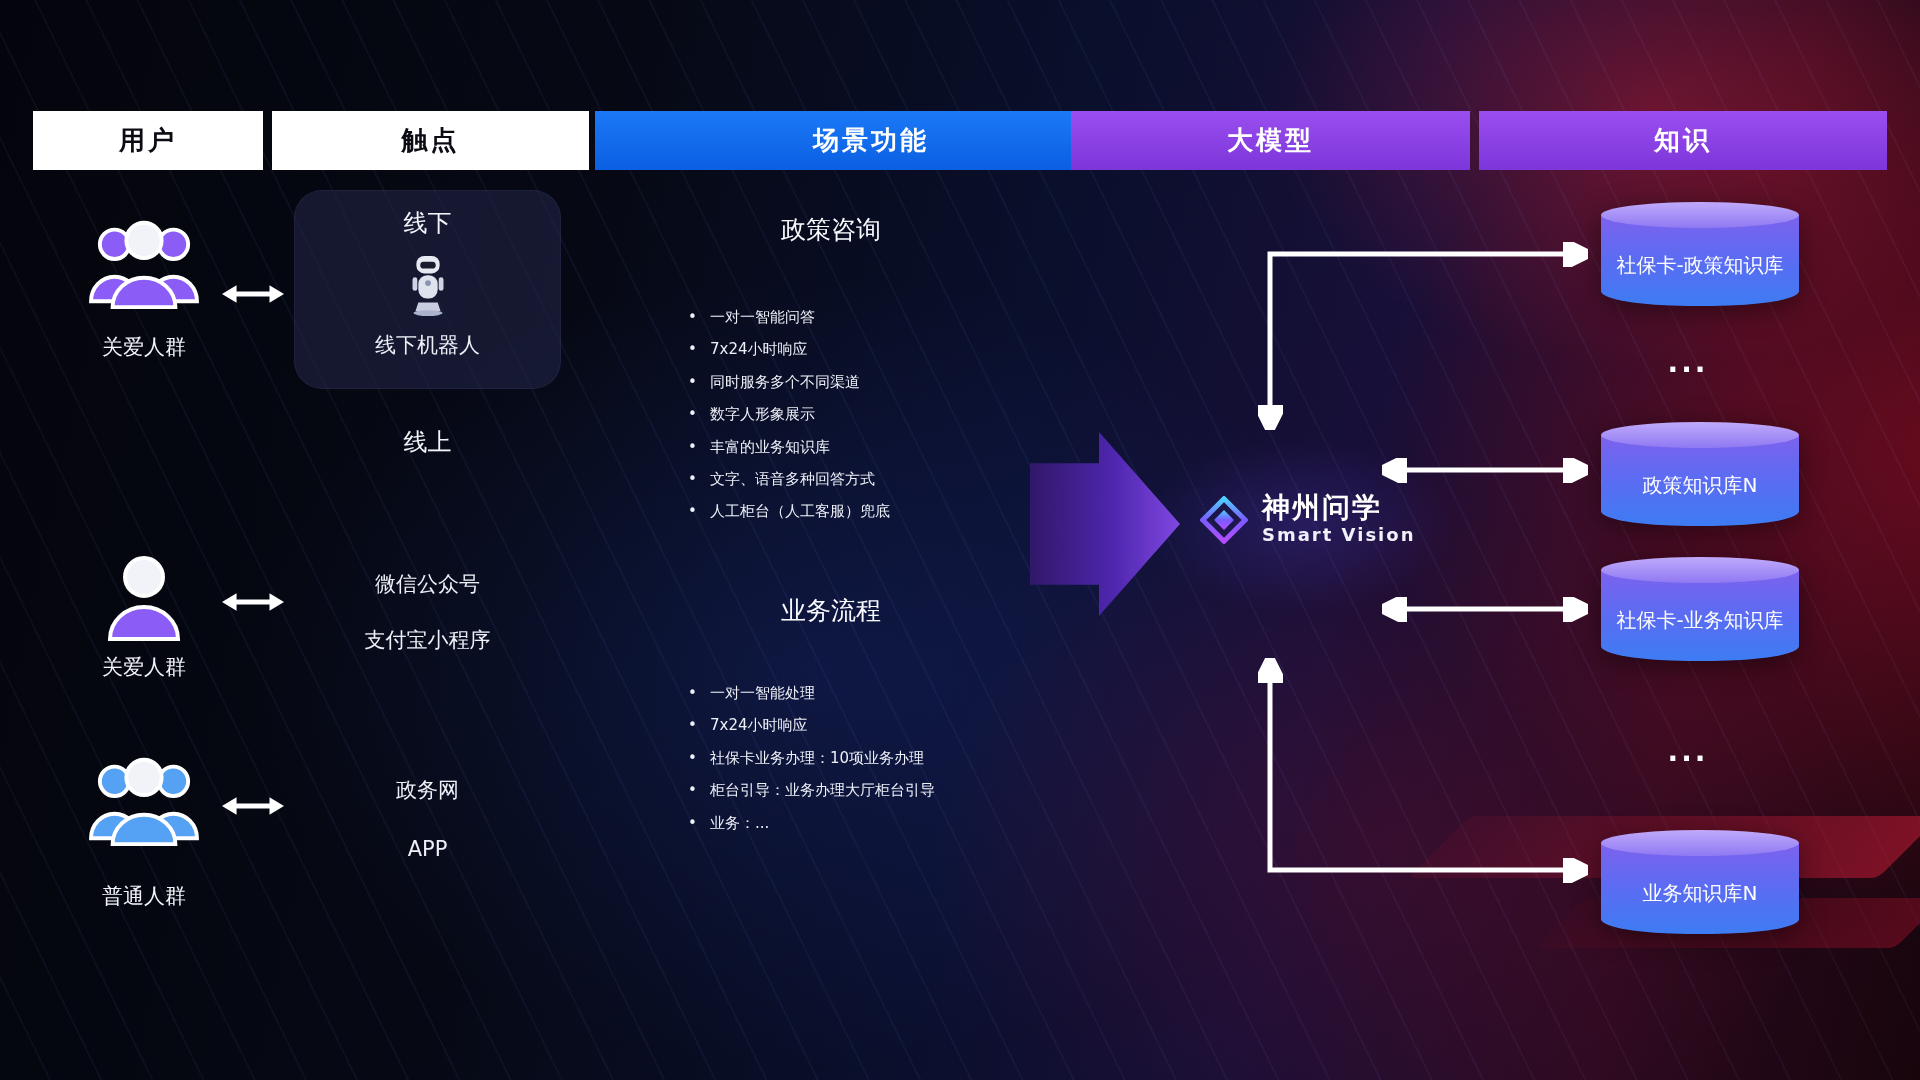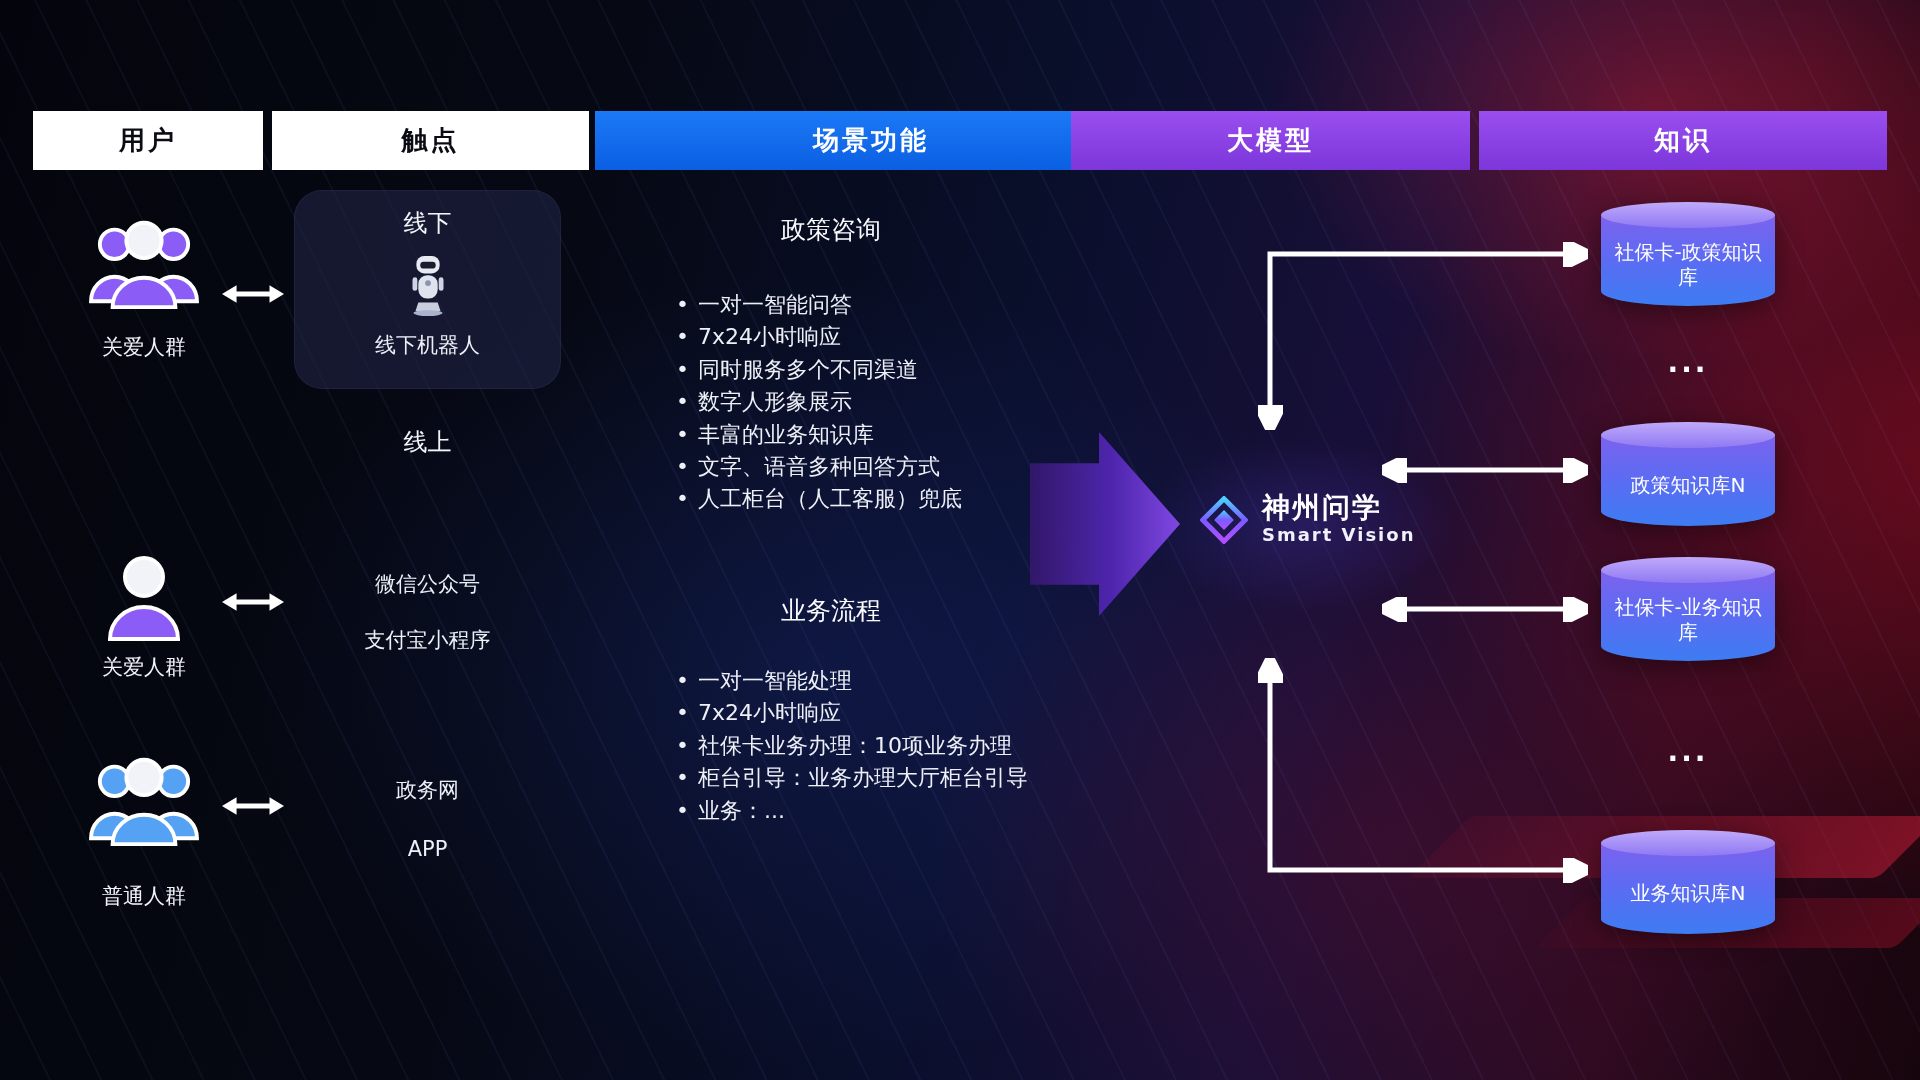--- a/index.html
+++ b/index.html
@@ -39,41 +39,41 @@
   
   .offline-box{position:absolute;left:294px;top:190px;width:267px;height:199px;
     background:rgba(34,38,72,0.55);border:1px solid rgba(120,130,200,0.10);border-radius:28px;
     display:flex;flex-direction:column;align-items:center;padding-top:17px;box-sizing:border-box;}
   .tp-title{font-size:24px;color:#f4f5fb;line-height:30px;}
   .tp-item{position:absolute;left:294px;width:267px;text-align:center;font-size:21px;line-height:26px;color:#eef0f8;}
   .tp-online{position:absolute;left:294px;top:427px;width:267px;text-align:center;font-size:24px;line-height:30px;color:#f4f5fb;}
 
   
   .scene-title{position:absolute;left:595px;width:472px;text-align:center;font-size:25px;line-height:36px;color:#fafbff;}
-  .bullets{position:absolute;left:674px;margin:0;padding:0;list-style:none;font-size:22px;color:#eef0f8;}
+  .bullets{position:absolute;left:674px;margin:12px;padding:0;list-style:none;font-size:15px;color:#eef0f8;}
   .bullets li{position:relative;line-height:32.4px;padding-left:24px;white-space:nowrap;}
   .bullets li::before{content:"•";position:absolute;left:2px;top:0;}
 
   
   .flow-arrow{position:absolute;left:1030px;top:432px;width:150px;height:184px;
     background:linear-gradient(90deg,#35196e 0%,#5428b8 55%,#8a4df0 100%);
     clip-path:polygon(0 17%,46% 17%,46% 0,100% 50%,46% 100%,46% 83%,0 83%);
     opacity:0.92;filter:drop-shadow(0 0 26px rgba(120,60,240,0.45));}
 
   
   .model-glow{position:absolute;left:1130px;top:430px;width:340px;height:190px;border-radius:50%;
     background:radial-gradient(ellipse at center, rgba(100,70,230,0.22), transparent 65%);pointer-events:none;}
   .model{position:absolute;left:1200px;top:492px;display:flex;align-items:flex-start;}
   .model .diamond{width:48px;height:48px;margin-top:4px;}
   .model .mtext{margin-left:14px;}
   .model .mname{font-size:28px;font-weight:bold;letter-spacing:2px;line-height:32px;color:#fff;}
   .model .msub{font-size:18px;font-weight:600;letter-spacing:2px;line-height:22px;color:#f0f1fa;}
 
   
-  .db{position:absolute;left:1601px;width:174px;height:104px;filter:drop-shadow(0 6px 14px rgba(0,0,0,0.45));}
+  .db{position:absolute;left:1601px;width:198px;height:104px;filter:drop-shadow(0 6px 14px rgba(0,0,0,0.45));}
   .db .body{position:absolute;left:0;right:0;top:13px;bottom:0;
     background:linear-gradient(180deg,#7d62ee 0%,#5e6bf2 45%,#3d7cf2 100%);
     border-radius:0 0 87px 87px / 0 0 15px 15px;}
   .db .cap{position:absolute;left:0;right:0;top:0;height:26px;border-radius:50%;
     background:linear-gradient(180deg,#c0aafb,#8f79f3);}
   .db .label{position:absolute;left:8px;right:8px;top:24px;bottom:2px;display:flex;align-items:center;justify-content:center;
     text-align:center;font-size:20px;line-height:25px;color:#fff;}
   .k-dots{position:absolute;left:1601px;width:174px;text-align:center;font-size:28px;font-weight:bold;letter-spacing:3px;color:#fff;}
 
   

